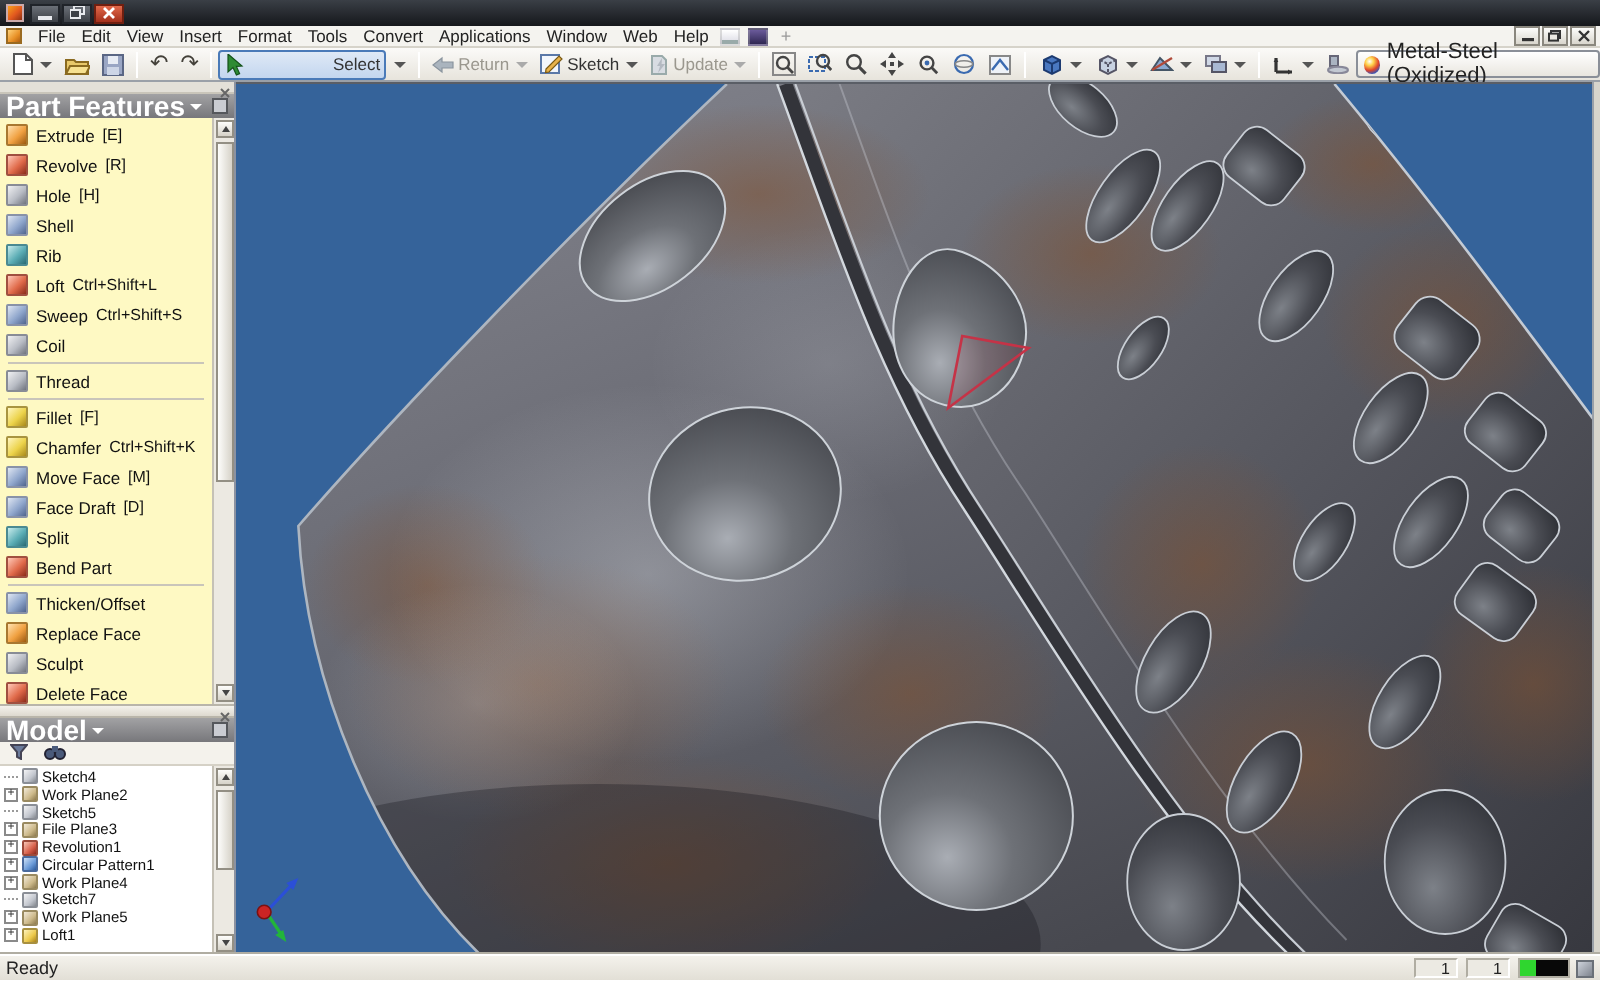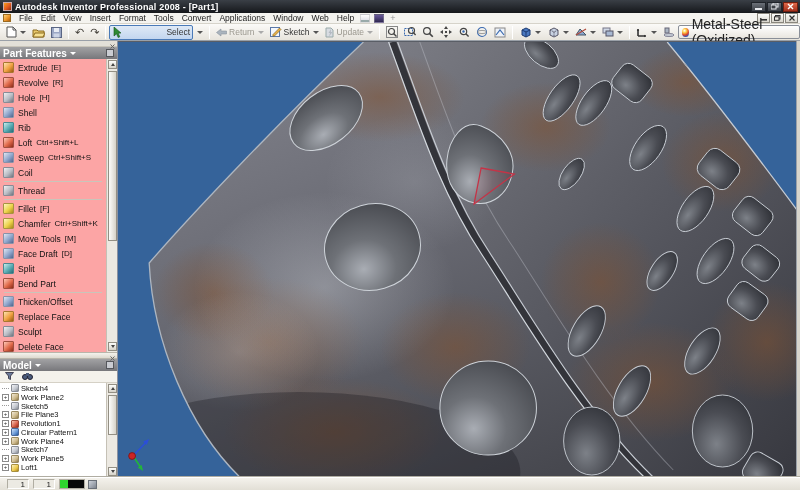--- a/index.html
+++ b/index.html
@@ -43,40 +43,40 @@
     border-radius:2px; gap:2px; white-space:nowrap; }
   .tbtn.active { border:1px solid #4a7ab8; background:linear-gradient(#dfe9f6,#c3d6ef);gap:44px; }
   .tbtn.disabled { color:#9a978e; }
   .tbtn svg { display:block; }
   .caret { width:0; height:0; border-left:3px solid transparent; border-right:3px solid transparent;
     border-top:3px solid #555; margin-left:1px; }
   .tbtn.disabled .caret { border-top-color:#aaa; }
   .tsep { width:1px; height:13px; background:#b9b5aa; border-right:1px solid #fff; margin:0 3px; }
   .glyph { font-size:11px; line-height:11px; color:#44413a; }
   .combo { height:14px; display:flex; align-items:center; gap:3px; background:linear-gradient(#fff,#e9e6df);
-    border:1px solid #8a8f98; border-radius:2px; padding:0 5px 0 3px; font-size:14px; color:#222; }
+    border:1px solid #8a8f98; border-radius:2px; padding:0 5px 0 3px; font-size:11px; color:#222; }
   .sphere { width:9px; height:9px; border-radius:50%;
     background:radial-gradient(circle at 35% 30%, #fff 0%, #ffd24a 25%, #e0442a 55%, #2a56c0 80%, #0c2a66 100%); }
 
   
   .main { position:absolute; left:0; top:41px; width:800px; height:436px; display:flex; }
   .rightedge { position:absolute; right:0; top:41px; width:4px; height:436px; background:#d8d5cc;
     border-left:1px solid #9aa0a8; }
 
   
   .panelbar { width:118px; height:436px; background:#f1efe9; border-right:1px solid #8c92a0;
     display:flex; flex-direction:column; font-size:9px; }
   .hstrip { height:6px; background:#e3e0d8; border-bottom:1px solid #c9c5ba; position:relative; }
   .hstrip .xx { position:absolute; right:2px; top:0; }
   .phdr { height:12px; background:linear-gradient(#a2a2a4,#77777b); color:#fff; font-weight:bold;
-    font-size:10px; display:flex; align-items:center; padding:0 3px; gap:3px; }
+    font-size:14px; display:flex; align-items:center; padding:0 3px; gap:3px; }
   .phdr .hcaret { width:0; height:0; border-left:3px solid transparent; border-right:3px solid transparent;
     border-top:3px solid #fff; }
   .phdr .pin { margin-left:auto; width:8px; height:8px; background:#caccd2; border:1px solid #55575c; }
-  .featwrap { position:relative; flex:0 0 293px; background:#fca5a5; overflow:hidden; }
+  .featwrap { position:relative; flex:0 0 293px; background:#fef9c3; overflow:hidden; }
   .featlist { position:absolute; left:0; top:1px; right:11px; }
   .feat { height:15px; display:flex; align-items:center; gap:4px; padding-left:3px; cursor:default; }
   .flabel { color:#111; font-size:8.5px; }
   .fshort { color:#111; font-size:8px; }
   .fsep { height:1px; background:#c9c5ba; margin:1px 4px; }
   .ficon { width:11px; height:11px; border:1px solid #8892a8; border-radius:1px;
     background:linear-gradient(135deg,#dfe6f2 0%,#8fa6cc 55%,#51658e 100%); flex:0 0 11px; }
   .ficon.c-orange { background:linear-gradient(135deg,#ffe2b0,#f0a040 55%,#9c5a10); border-color:#a87830; }
   .ficon.c-red    { background:linear-gradient(135deg,#ffc9b8,#e06a4a 55%,#8c2c1a); border-color:#a05040; }
   .ficon.c-yellow { background:linear-gradient(135deg,#fff6c0,#ecd34a 55%,#a8881c); border-color:#a89440; }
@@ -129,21 +129,20 @@
   .sico { width:9px; height:9px; margin-left:3px; background:linear-gradient(135deg,#cdd2da,#7e848e); border:1px solid #6a7078; }
   .bottomstrip { position:absolute; left:0; top:490px; width:800px; height:10px; background:#fff; }
 </style>
 </head>
 <body>
 
 <div class="app">
 
   <div class="titlebar">
     <div class="appicon"></div>
-    <div class="title">Autodesk Inventor Professional 2008 - [Part1]</div>
     <div class="winbtns">
       <div class="winbtn">
           <svg width="7" height="6">
             <rect x="0" y="4" width="7" height="2" fill="#e8eaee"></rect>
           </svg>
         </div>
       <div class="winbtn">
           <svg width="8" height="7">
             <rect x="2" y="0" width="5" height="4" fill="none" stroke="#e8eaee"></rect>
             <rect x="0" y="2" width="5" height="4" fill="#3c4046" stroke="#e8eaee"></rect>
@@ -457,21 +456,21 @@
               <span class="flabel">Fillet</span>
               <span class="fshort">[F]</span>
             </div>
           <div class="feat">
               <span class="ficon c-yellow"></span>
               <span class="flabel">Chamfer</span>
               <span class="fshort">Ctrl+Shift+K</span>
             </div>
           <div class="feat">
               <span class="ficon"></span>
-              <span class="flabel">Move Tools</span>
+              <span class="flabel">Move Face</span>
               <span class="fshort">[M]</span>
             </div>
           <div class="feat">
               <span class="ficon"></span>
               <span class="flabel">Face Draft</span>
               <span class="fshort">[D]</span>
             </div>
           <div class="feat">
               <span class="ficon c-teal"></span>
               <span class="flabel">Split</span>
@@ -715,20 +714,21 @@
           <line x1="15" y1="414" x2="23" y2="426" stroke="#22b53a" stroke-width="1.6"></line>
           <path d="M25,429 L19.5,425.5 L23.5,423 Z" fill="#22b53a"></path>
           <circle cx="14" cy="414" r="3.4" fill="#cc2424" stroke="#7a1212" stroke-width="0.8"></circle>
         </g>
       </svg>
     </div>
   </div>
   <div class="rightedge"></div>
 
   <div class="statusbar">
+    <span class="msg">Ready</span>
     <span class="scell">1</span>
     <span class="scell">1</span>
     <span class="meter">
         <span class="g"></span>
         <span class="k"></span>
       </span>
     <span class="sico"></span>
   </div>
   <div class="bottomstrip"></div>
 

